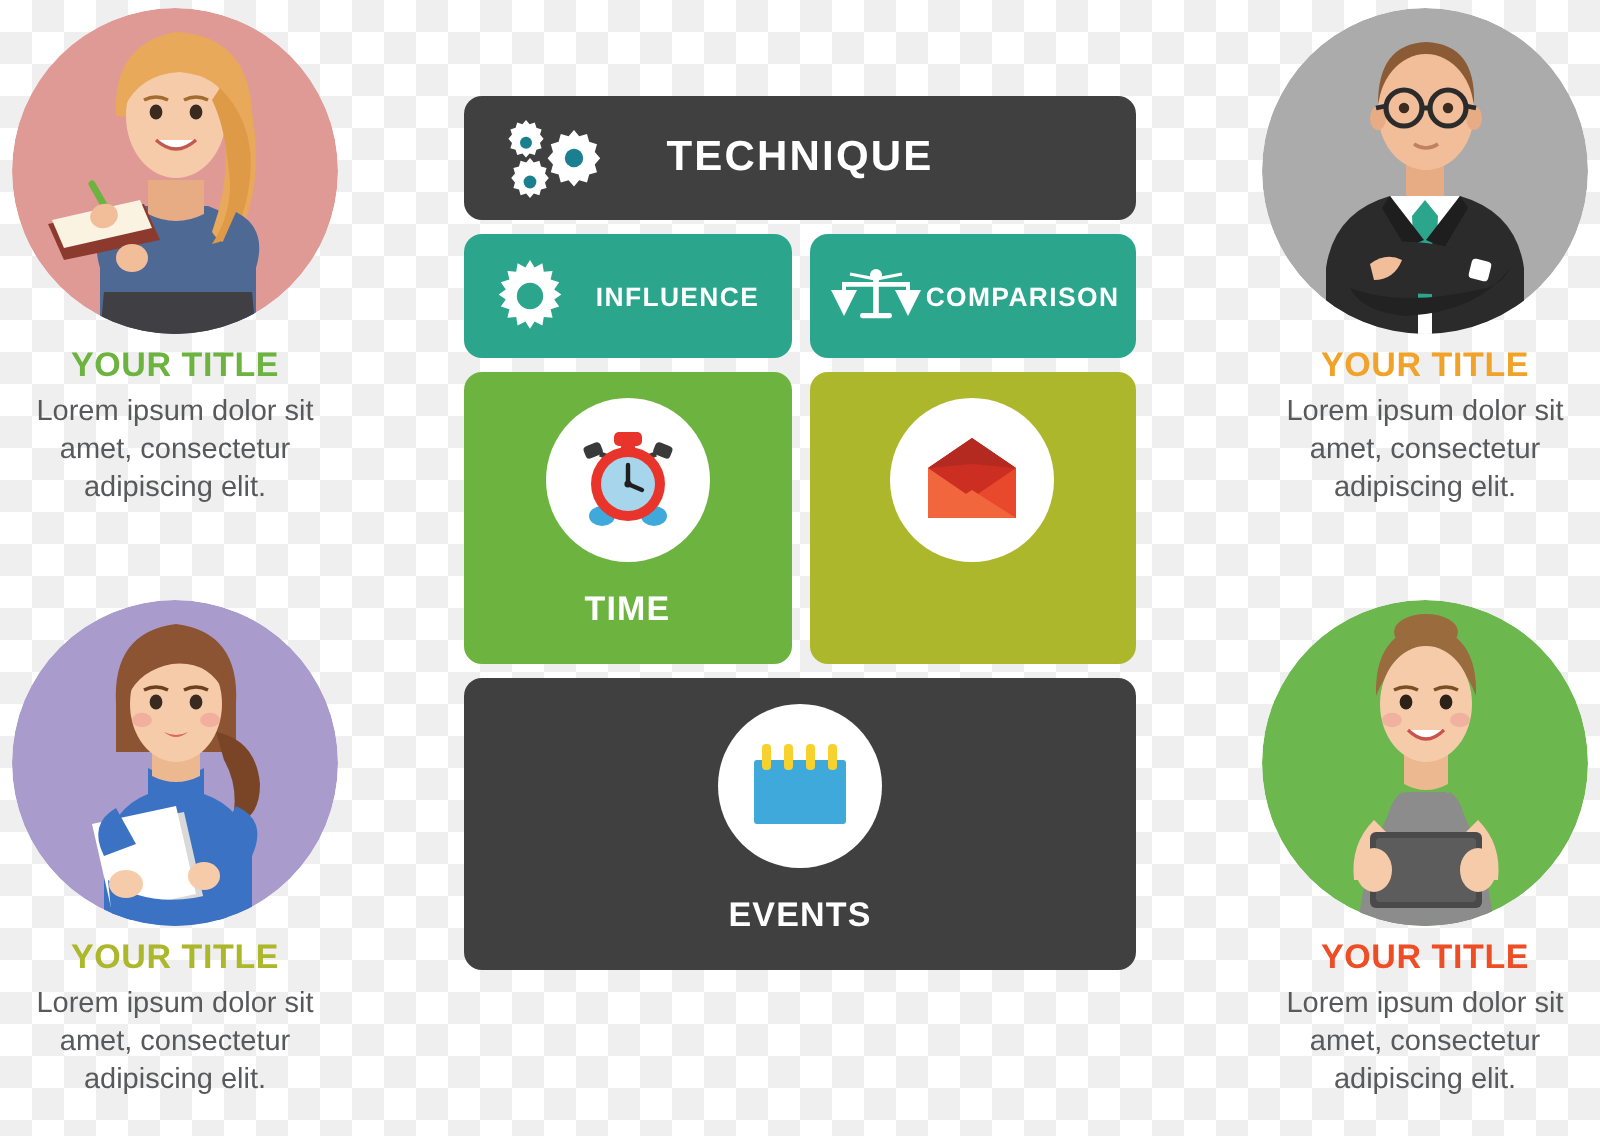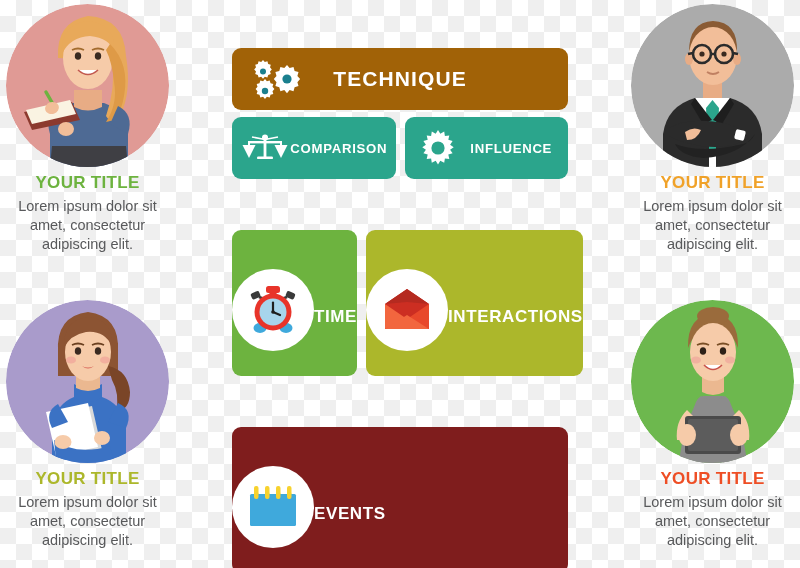--- a/index.html
+++ b/index.html
@@ -127,26 +127,25 @@
   .tile-row {
     display: flex;
     gap: 9px;
     margin-top: 7px;
   }
   .tile {
     flex: 1;
     height: 146px;
     border-radius: 9px;
     display: flex;
-    flex-direction: row;
+    flex-direction: column;
     align-items: center;
     justify-content: flex-start;
     box-sizing: border-box;
     padding-top: 13px;
-    margin-top: 44px;
   }
   .tile-circle {
     width: 82px;
     height: 82px;
     border-radius: 50%;
     background: #ffffff;
     display: flex;
     align-items: center;
     justify-content: center;
   }
@@ -345,73 +344,73 @@
           <ellipse cx="108" cy="135" rx="9" ry="11" fill="#F6CBA9"></ellipse>
         </g>
       </svg>
     </div>
     <div class="person-title" style="color: rgb(238, 78, 37);">YOUR TITLE</div>
     <div class="person-desc">Lorem ipsum dolor sit amet, consectetur adipiscing elit.</div>
   </div>
 
   <div id="center">
 
-    <div class="bar-wide" style="background: #a16207;">
+    <div class="bar-wide" style="background: #404040;">
       <span class="bar-icon">
         <svg viewBox="0 0 62 44" xmlns="http://www.w3.org/2000/svg">
           <g fill="#ffffff">
 
             <path d="M41 8 l2.6 3.1 3.9-1.1 1.1 3.9 3.9 1.2 -1.1 3.9 2.7 3.1 -2.7 3.1 1.1 3.9 -3.9 1.2 -1.1 3.9 -3.9-1.1 -2.6 3.1 -2.7-3.1 -3.9 1.1 -1.1-3.9 -3.9-1.2 1.1-3.9 -2.7-3.1 2.7-3.1 -1.1-3.9 3.9-1.2 1.1-3.9 3.9 1.1 Z"></path>
             <circle cx="41" cy="22" r="4.6" fill="#1A7F8E"></circle>
 
             <path d="M17 3 l1.8 2.1 2.6-0.8 0.8 2.6 2.6 0.8 -0.8 2.6 1.8 2.1 -1.8 2.1 0.8 2.6 -2.6 0.8 -0.8 2.6 -2.6-0.8 -1.8 2.1 -1.8-2.1 -2.6 0.8 -0.8-2.6 -2.6-0.8 0.8-2.6 -1.8-2.1 1.8-2.1 -0.8-2.6 2.6-0.8 0.8-2.6 2.6 0.8 Z"></path>
             <circle cx="17" cy="14.4" r="3" fill="#1A7F8E"></circle>
 
             <path d="M19 22 l1.9 2.2 2.8-0.8 0.8 2.8 2.8 0.8 -0.8 2.8 1.9 2.2 -1.9 2.2 0.8 2.8 -2.8 0.8 -0.8 2.8 -2.8-0.8 -1.9 2.2 -1.9-2.2 -2.8 0.8 -0.8-2.8 -2.8-0.8 0.8-2.8 -1.9-2.2 1.9-2.2 -0.8-2.8 2.8-0.8 0.8-2.8 2.8 0.8 Z"></path>
             <circle cx="19" cy="34" r="3.2" fill="#1A7F8E"></circle>
           </g>
         </svg>
       </span>
       <span class="bar-label">TECHNIQUE</span>
     </div>
 
     <div class="row2">
-
-      <div class="bar-half" style="background: rgb(43, 165, 140);">
-        <span class="half-icon">
-          <svg viewBox="0 0 46 40" xmlns="http://www.w3.org/2000/svg">
-            <g fill="#ffffff">
-              <circle cx="23" cy="9.5" r="3"></circle>
-              <rect x="21.6" y="11" width="2.8" height="19" rx="1"></rect>
-              <rect x="15" y="28.5" width="16" height="2.6" rx="1.2"></rect>
-              <path d="M7 13 L39 13 L39 15.4 L7 15.4 Z"></path>
-              <path d="M7 13 L7 17" stroke="#ffffff" stroke-width="2"></path>
-              <path d="M39 13 L39 17" stroke="#ffffff" stroke-width="2"></path>
-
-              <path d="M0.5 17 L13.5 17 L7 30 Z"></path>
-
-              <path d="M32.5 17 L45.5 17 L39 30 Z"></path>
-              <path d="M10 9 L23 11.5 L36 9" stroke="#ffffff" stroke-width="1.6" fill="none"></path>
-            </g>
-          </svg>
-        </span>
-        <span class="half-label">COMPARISON</span>
-      </div>
 
       <div class="bar-half" style="background: rgb(43, 165, 140);">
         <span class="half-icon">
           <svg viewBox="0 0 46 40" xmlns="http://www.w3.org/2000/svg">
             <g fill="#ffffff">
               <path d="M23 2 l2.3 3.7 3.9-2.1 0.7 4.3 4.4-0.4 -1.0 4.3 4.3 1.3 -2.5 3.6 3.6 2.5 -3.6 2.5 2.5 3.6 -4.3 1.3 1.0 4.3 -4.4-0.4 -0.7 4.3 -3.9-2.1 -2.3 3.7 -2.3-3.7 -3.9 2.1 -0.7-4.3 -4.4 0.4 1.0-4.3 -4.3-1.3 2.5-3.6 -3.6-2.5 3.6-2.5 -2.5-3.6 4.3-1.3 -1.0-4.3 4.4 0.4 0.7-4.3 3.9 2.1 Z"></path>
               <circle cx="23" cy="20" r="6.6" fill="#2BA58C"></circle>
             </g>
           </svg>
         </span>
         <span class="half-label">INFLUENCE</span>
       </div>
+
+      <div class="bar-half" style="background: rgb(43, 165, 140);">
+        <span class="half-icon">
+          <svg viewBox="0 0 46 40" xmlns="http://www.w3.org/2000/svg">
+            <g fill="#ffffff">
+              <circle cx="23" cy="9.5" r="3"></circle>
+              <rect x="21.6" y="11" width="2.8" height="19" rx="1"></rect>
+              <rect x="15" y="28.5" width="16" height="2.6" rx="1.2"></rect>
+              <path d="M7 13 L39 13 L39 15.4 L7 15.4 Z"></path>
+              <path d="M7 13 L7 17" stroke="#ffffff" stroke-width="2"></path>
+              <path d="M39 13 L39 17" stroke="#ffffff" stroke-width="2"></path>
+
+              <path d="M0.5 17 L13.5 17 L7 30 Z"></path>
+
+              <path d="M32.5 17 L45.5 17 L39 30 Z"></path>
+              <path d="M10 9 L23 11.5 L36 9" stroke="#ffffff" stroke-width="1.6" fill="none"></path>
+            </g>
+          </svg>
+        </span>
+        <span class="half-label">COMPARISON</span>
+      </div>
     </div>
 
     <div class="tile-row">
 
       <div class="tile" style="background: rgb(109, 179, 63);">
         <span class="tile-circle">
           <span>
             <svg width="54" height="54" viewBox="0 0 54 54" xmlns="http://www.w3.org/2000/svg">
 
               <rect x="20" y="3" width="14" height="7" rx="2.5" fill="#E8342A"></rect>
@@ -447,28 +446,27 @@
               <path d="M3 16 L25 31 L3 41 Z" fill="#F2663E"></path>
 
               <path d="M47 16 L25 31 L47 41 Z" fill="#E8482B"></path>
 
               <path d="M3 41 L25 27 L47 41 Z" fill="#F2663E"></path>
 
               <path d="M3 16 L25 1 L47 16 L25 14 Z" fill="#B52A20"></path>
             </svg>
           </span>
         </span>
-        <span class="tile-label">INTERACTIONS</span>
       </div>
     </div>
 
     <div class="tile-row">
 
 
-      <div class="tile" style="background: #7f1d1d;">
+      <div class="tile" style="background: #404040;">
         <span class="tile-circle">
           <span>
             <svg width="52" height="46" viewBox="0 0 52 46" xmlns="http://www.w3.org/2000/svg">
 
               <g fill="#F7D22E">
                 <rect x="7" y="2" width="4.5" height="13" rx="2"></rect>
                 <rect x="18" y="2" width="4.5" height="13" rx="2"></rect>
                 <rect x="29" y="2" width="4.5" height="13" rx="2"></rect>
                 <rect x="40" y="2" width="4.5" height="13" rx="2"></rect>
               </g>

